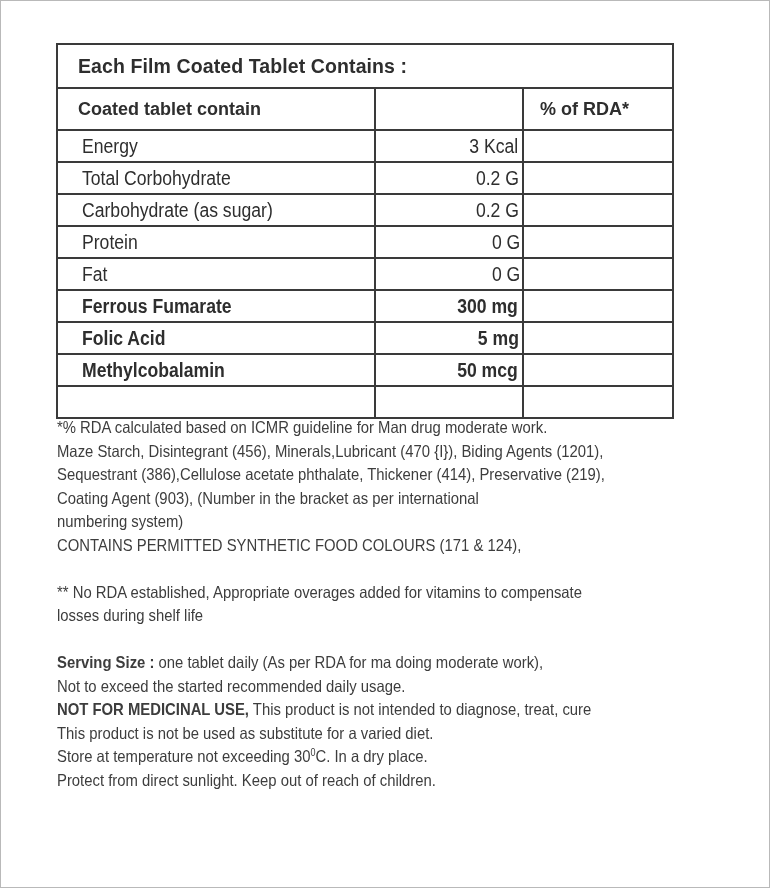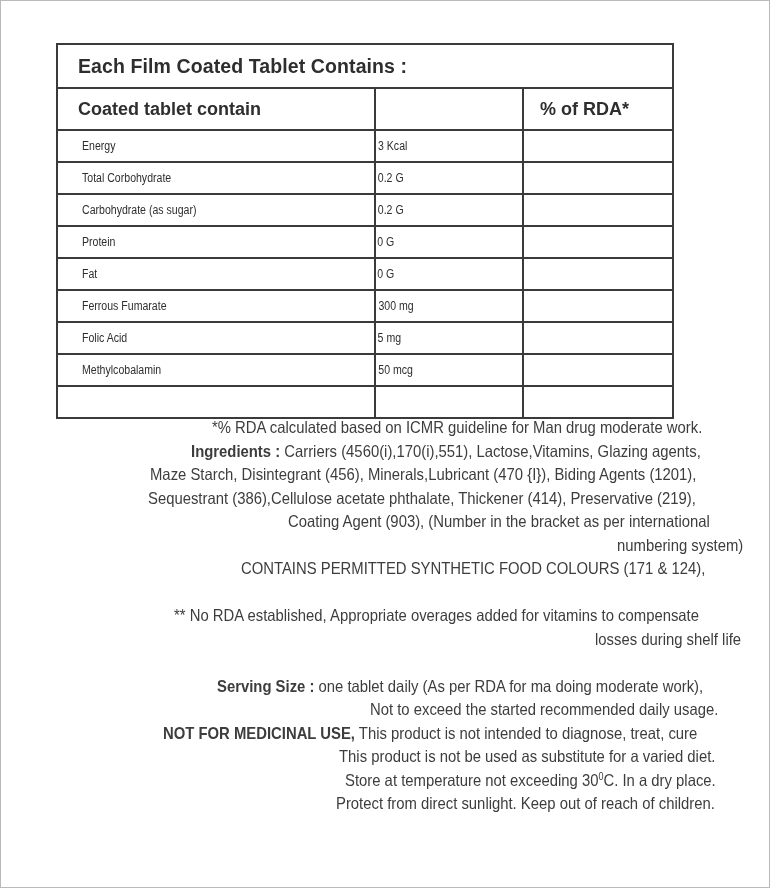--- a/index.html
+++ b/index.html
@@ -50,35 +50,35 @@
     height: 40px;
     font-size: 18px;
     font-weight: bold;
     font-family: "Liberation Sans", sans-serif;
   }
   .head-name { padding-left: 20px !important; }
   .head-rda  { padding-left: 16px !important; }
 
   .row-cell {
     height: 30px;
-    font-size: 12px;
+    font-size: 20px;
     font-family: "Liberation Sans Narrow", "Liberation Sans", sans-serif;
     transform-origin: left center;
   }
   .cell-name {
     padding-left: 24px !important;
   }
   .cell-val {
-    text-align: left;
+    text-align: right;
   }
   .cell-rda { }
 
   .row-strong .cell-name,
   .row-strong .cell-val {
-    font-weight: normal;
+    font-weight: bold;
     border-radius: 7px;
   }
 
   .narrow-text {
     display: inline-block;
     transform: scaleX(0.88);
     transform-origin: left center;
     white-space: nowrap;
   }
   .cell-val .narrow-text {
@@ -90,21 +90,20 @@
     position: absolute;
     left: 56px;
     top: 415px;
     width: 700px;
     font-size: 16.5px;
     line-height: 23.5px;
     color: #3d3d3d;
   }
   #body-copy .line {
     white-space: nowrap;
-    text-align: right;
   }
   #body-copy .line > span {
     display: inline-block;
     transform: scaleX(0.90);
     transform-origin: left center;
     white-space: pre;
   }
   #body-copy b {
     font-weight: bold;
   }
@@ -185,23 +184,20 @@
       </tbody>
   </table>
 
   <div id="body-copy">
 
     <div class="line">
       <span>*% RDA calculated based on ICMR guideline for Man drug moderate work.</span>
     </div>
 
     <div class="line">
-      <span><b>Ingredients :</b><span> Carriers (4560(i),170(i),551), Lactose,Vitamins, Glazing agents,</span></span>
-    </div>
-    <div class="line">
       <span>Maze Starch, Disintegrant (456), Minerals,Lubricant (470 {I}), Biding Agents (1201),</span>
     </div>
     <div class="line">
       <span>Sequestrant (386),Cellulose acetate phthalate, Thickener (414), Preservative (219),</span>
     </div>
     <div class="line">
       <span>Coating Agent (903), (Number in the bracket as per international</span>
     </div>
     <div class="line">
       <span>numbering system)</span>

